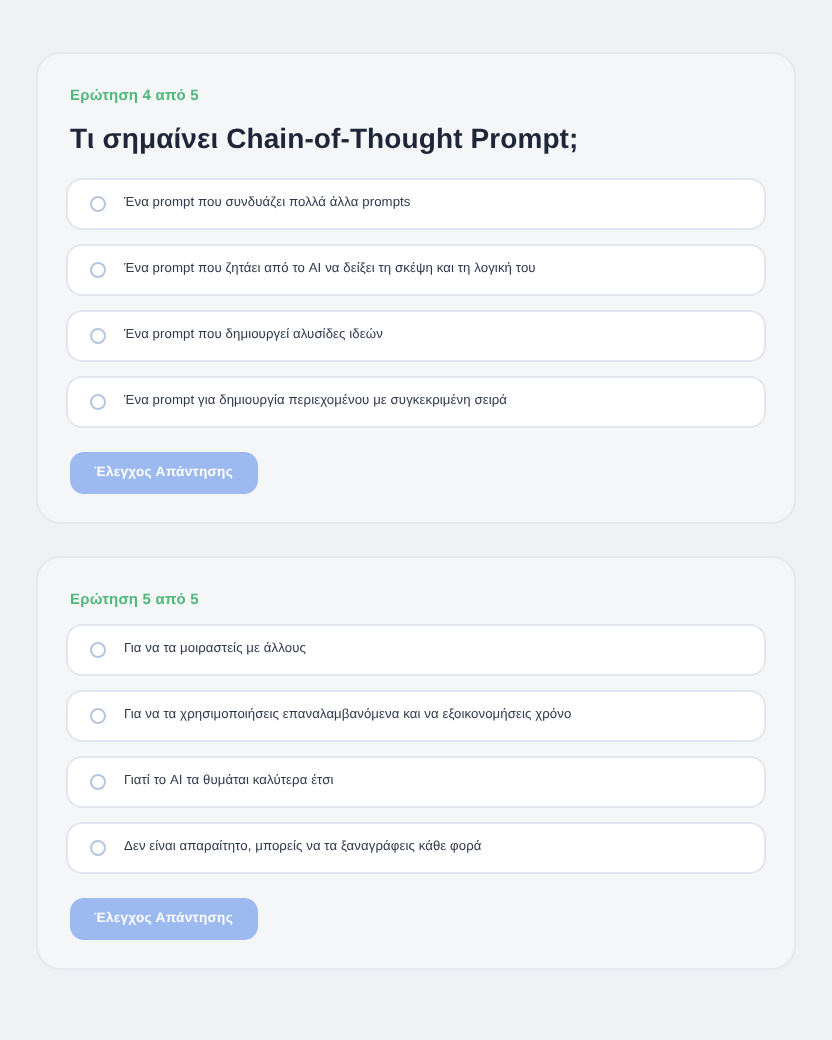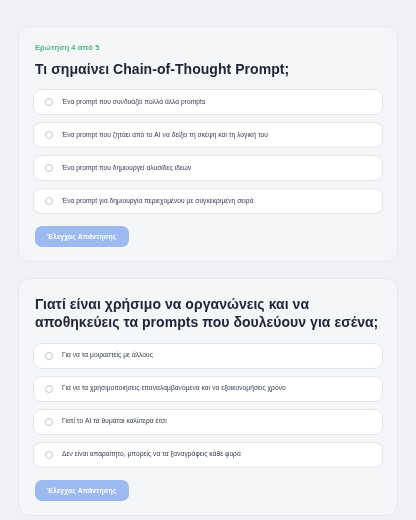--- a/index.html
+++ b/index.html
@@ -115,21 +115,21 @@
       </div>
       <div class="option">
         <span class="radio"></span>
         <span class="option-label">Ένα prompt για δημιουργία περιεχομένου με συγκεκριμένη σειρά</span>
       </div>
     </div>
     <button class="check-btn">Έλεγχος Απάντησης</button>
   </div>
 
   <div class="quiz-card">
-    <div class="q-title">Γιατί είναι χρήσιμο να οργανώνεις και να αποθηκεύεις τα prompts που δουλεύουν για εσένα;</div>
+    <div class="q-counter">Ερώτηση 5 από 5</div>
     <div class="options">
       <div class="option">
         <span class="radio"></span>
         <span class="option-label">Για να τα μοιραστείς με άλλους</span>
       </div>
       <div class="option">
         <span class="radio"></span>
         <span class="option-label">Για να τα χρησιμοποιήσεις επαναλαμβανόμενα και να εξοικονομήσεις χρόνο</span>
       </div>
       <div class="option">

